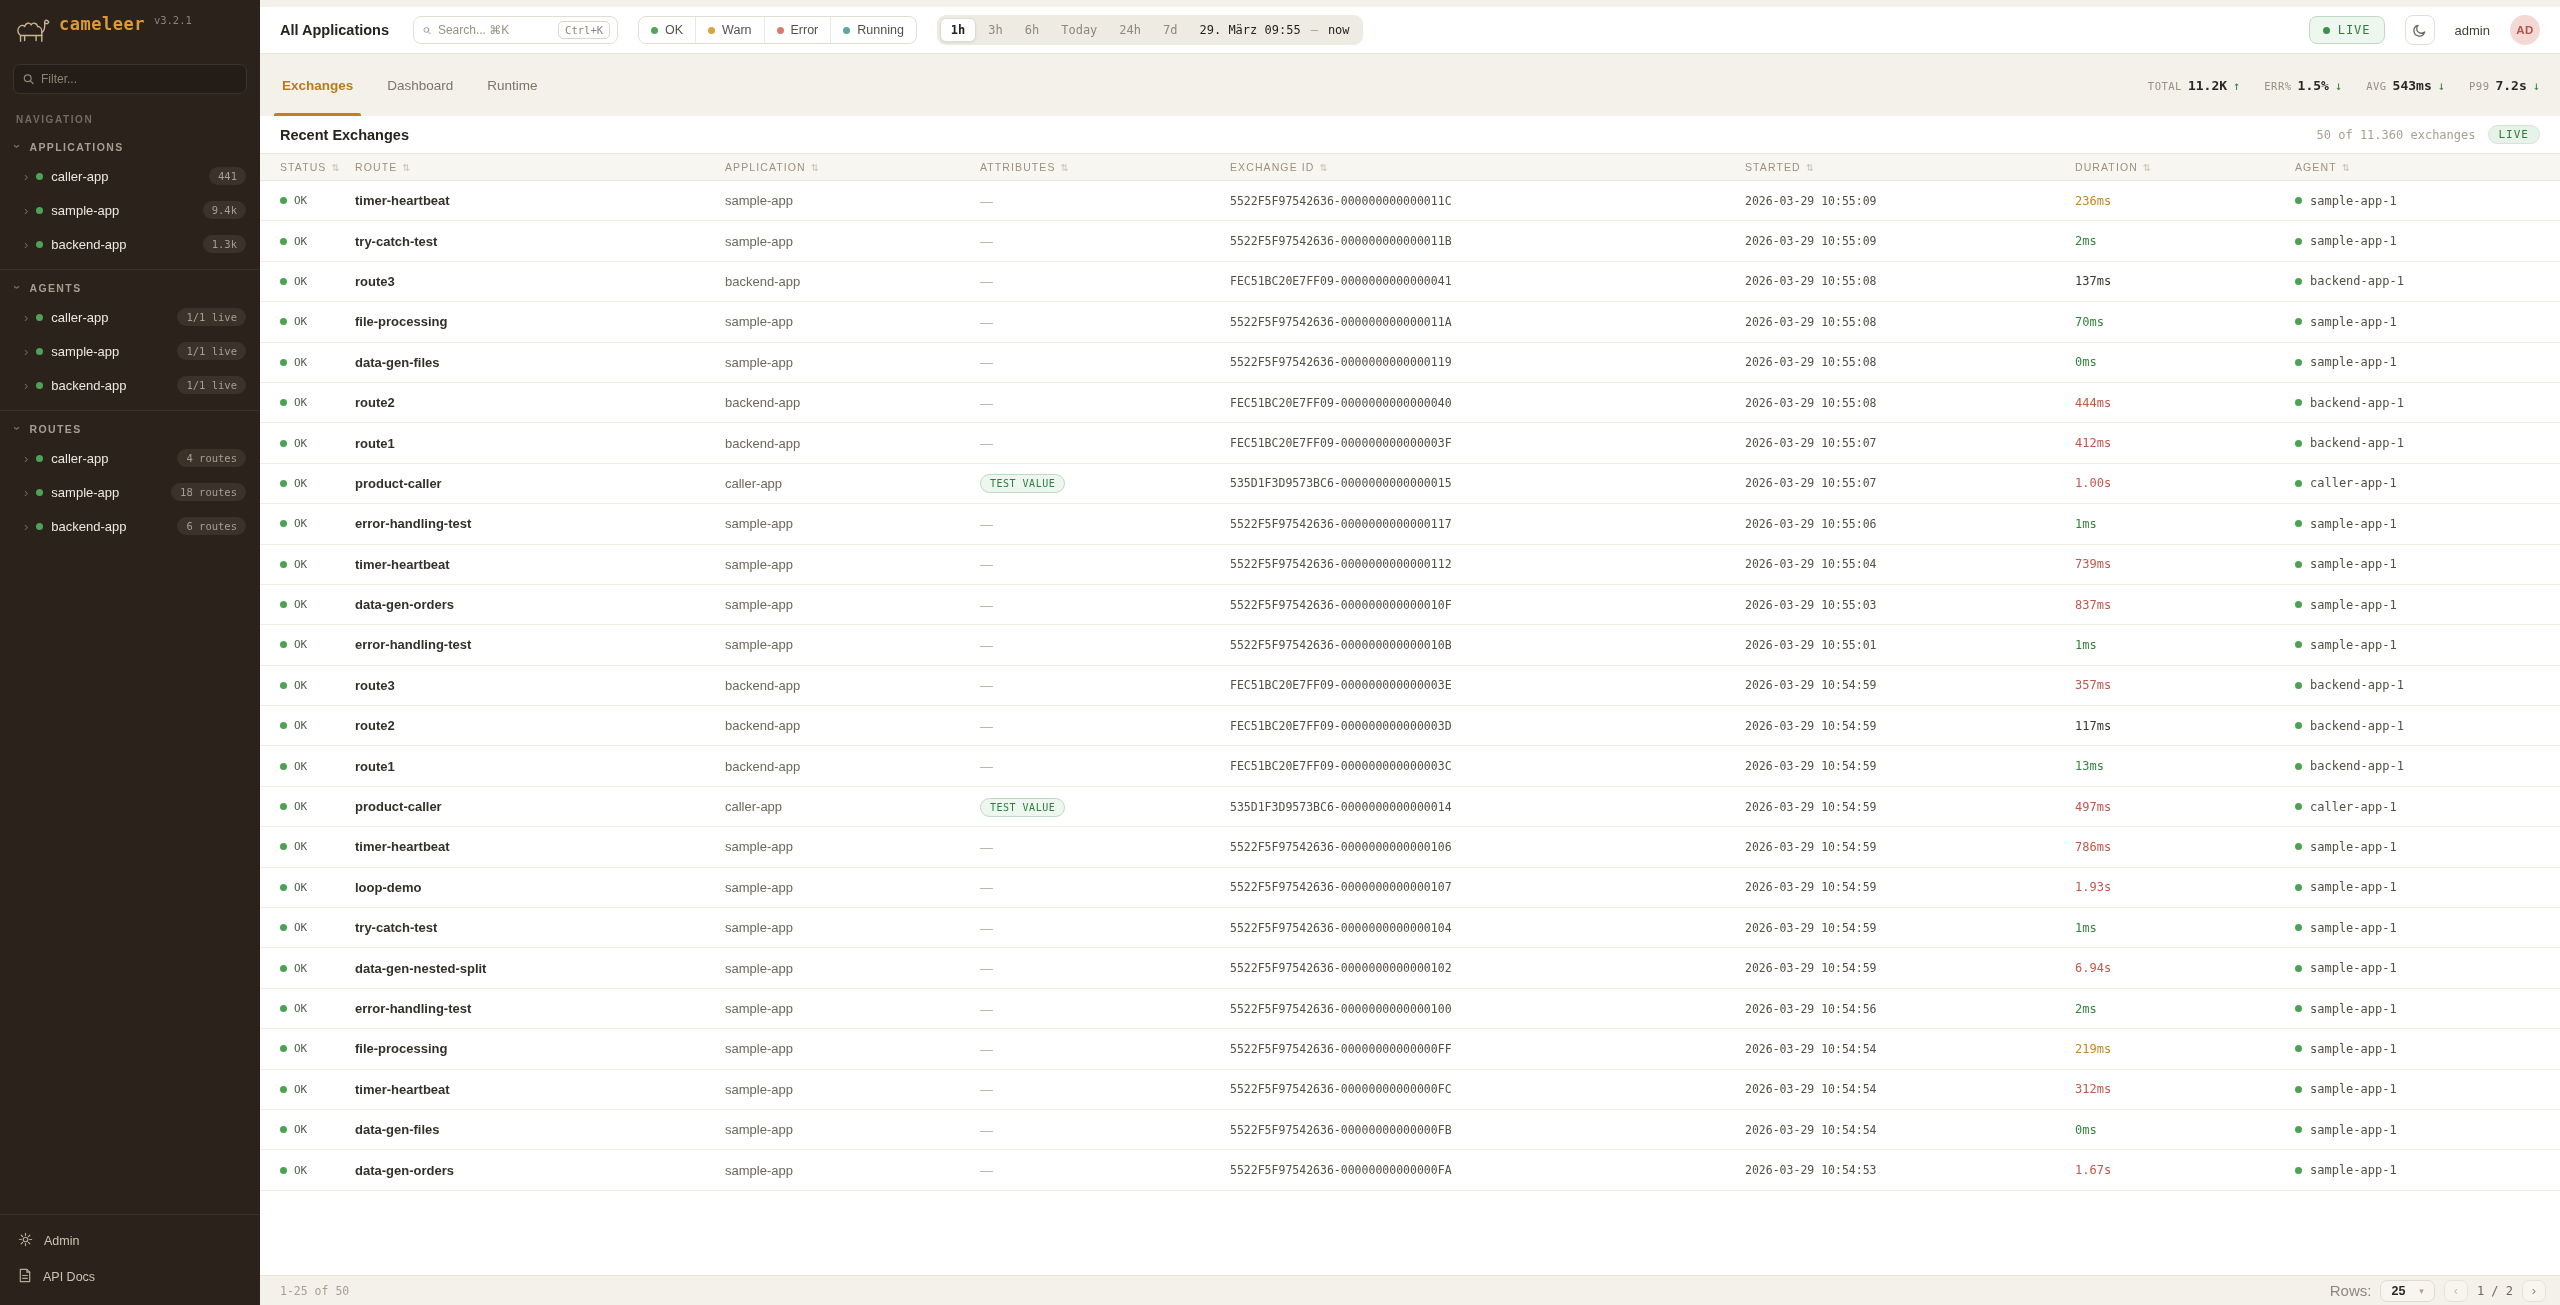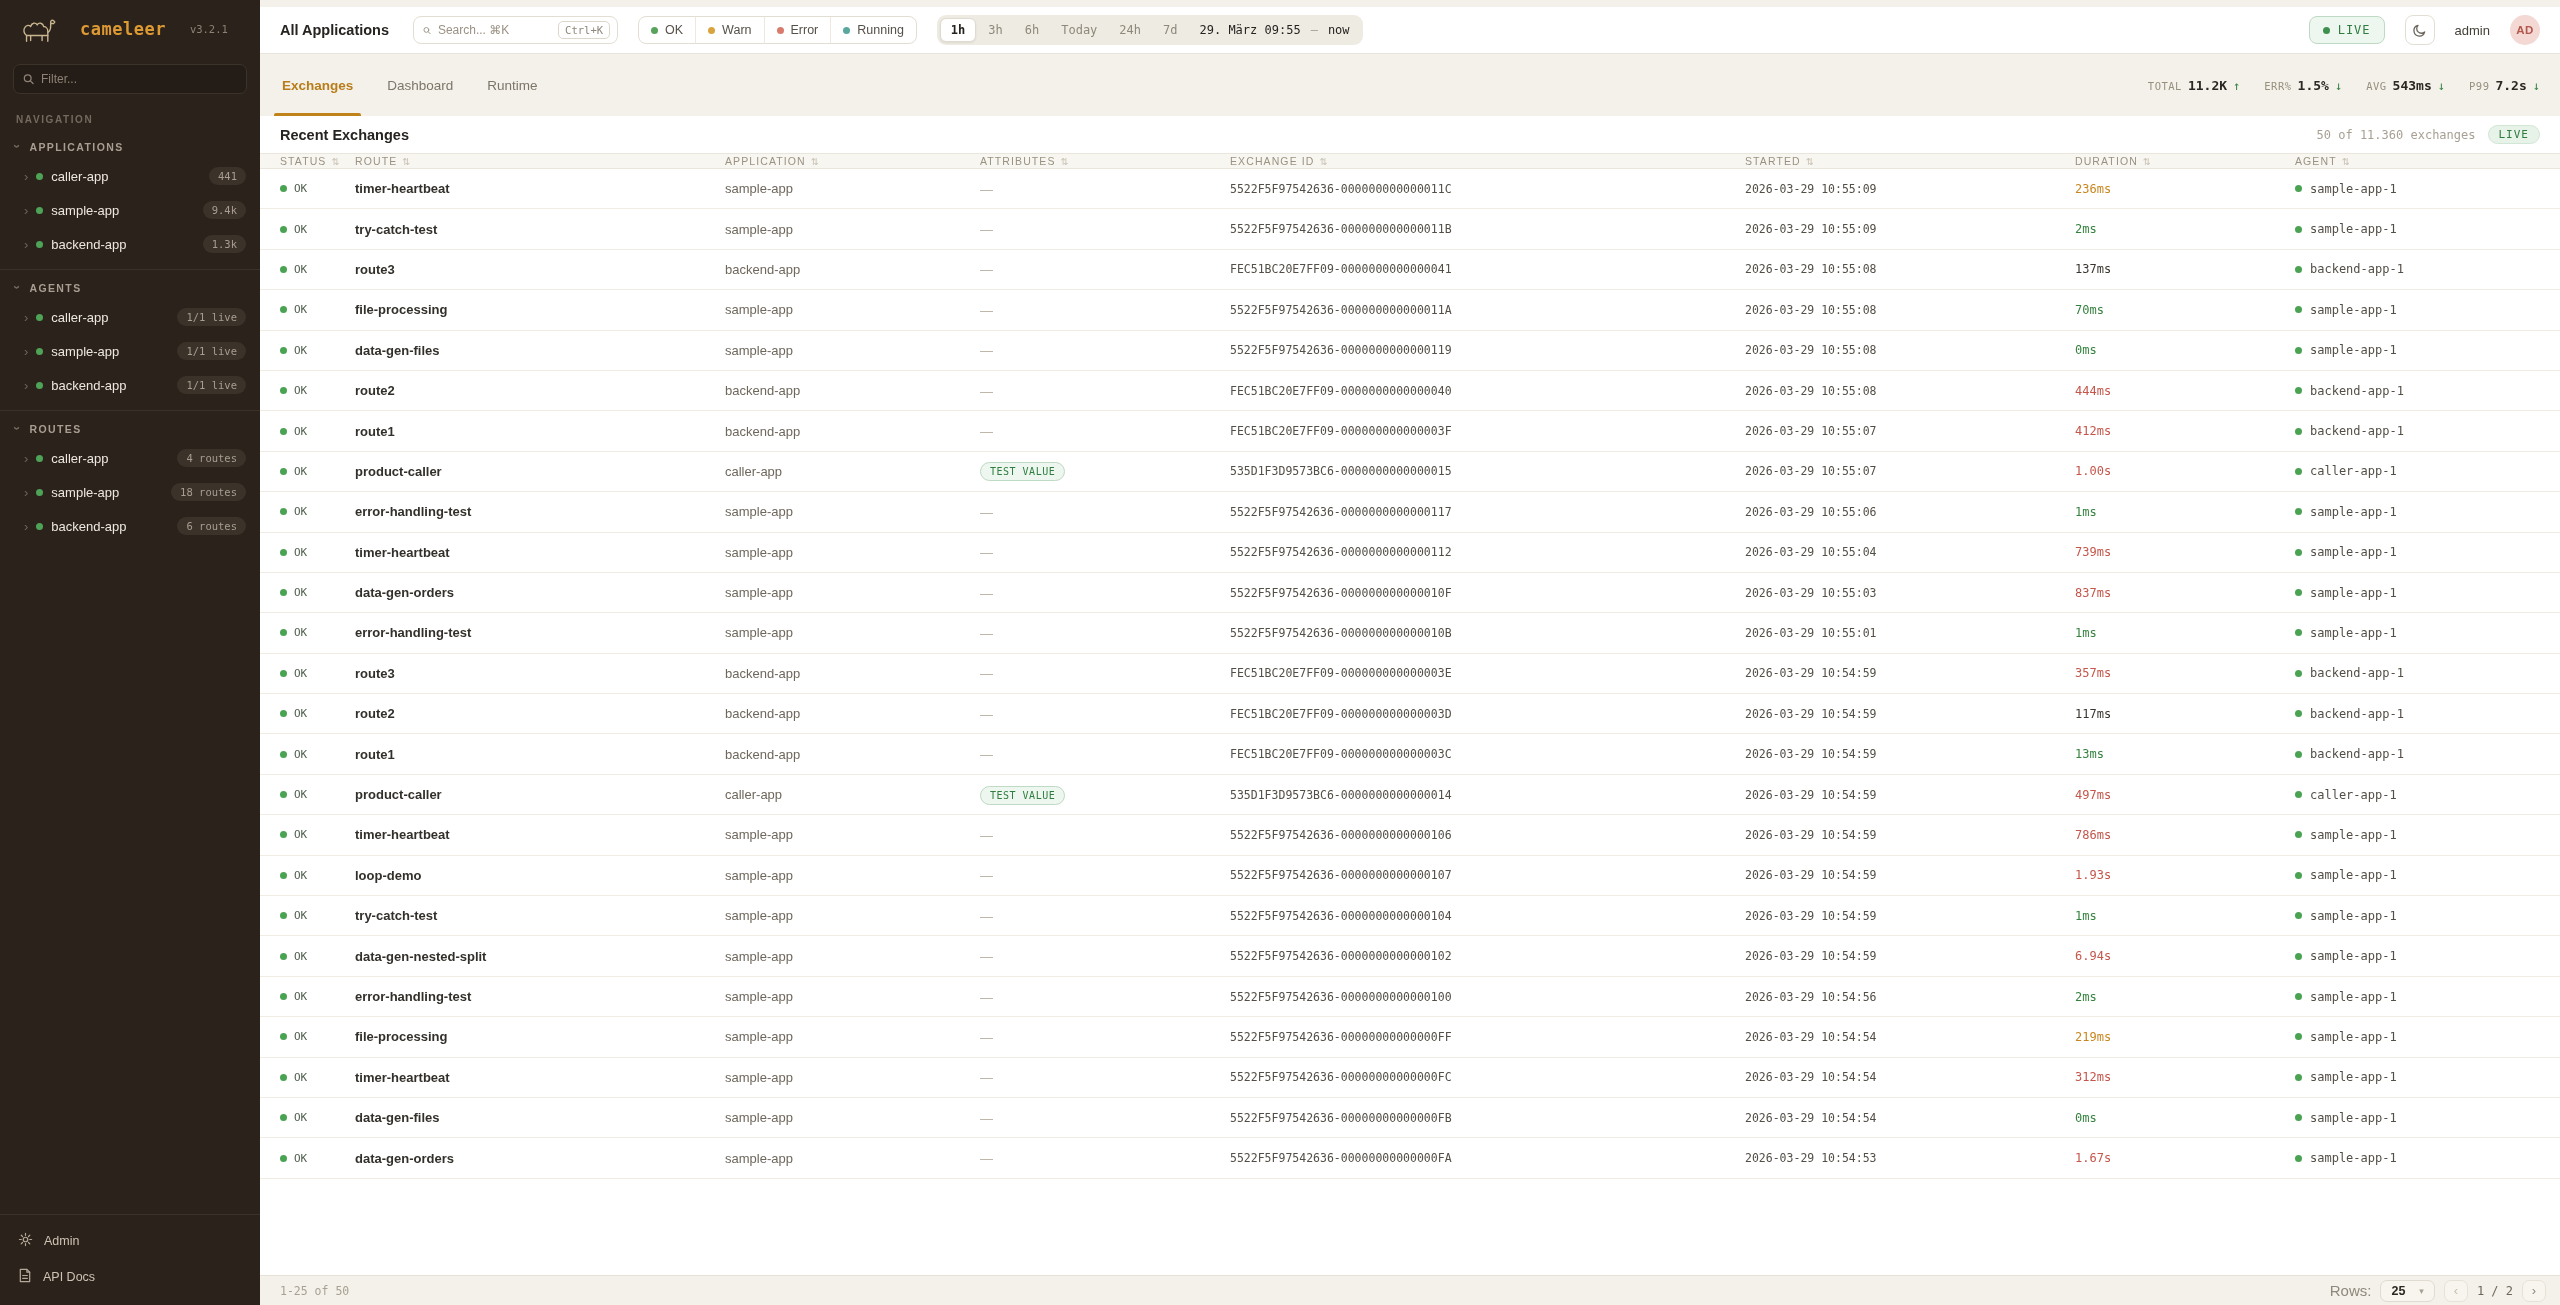--- a/index.html
+++ b/index.html
@@ -2,21 +2,21 @@
 <html><head>
 <meta charset="utf-8">
 <style>
   * { margin:0; padding:0; box-sizing:border-box; }
   html,body { width:2560px; height:1305px; overflow:hidden; }
   body { font-family:"Liberation Sans", sans-serif; background:#f4f1ea; color:#2b2722; }
   .app { display:flex; width:2560px; height:1305px; }
 
   
   .sidebar { width:260px; min-width:260px; background:#2b221b; color:#e9e4dd; display:flex; flex-direction:column; }
-  .logo-row { display:flex; align-items:center; gap:24px; padding:14px 14px 10px 20px; }
+  .logo-row { display:flex; align-items:flex-start; gap:9px; padding:14px 14px 10px 14px; }
   .brand { font-family:"DejaVu Sans Mono", monospace; font-weight:bold; font-size:17px; color:#dd9a33; letter-spacing:.5px; }
   .version { font-family:"DejaVu Sans Mono", monospace; font-size:10.5px; color:#8d8276; }
   .filter-box { margin:10px 13px 4px 13px; height:30px; background:#241c16; border:1px solid #3b3229; border-radius:7px; display:flex; align-items:center; gap:7px; padding:0 9px; }
   .filter-box input { background:transparent; border:none; outline:none; color:#cfc5b8; font-size:12px; width:100%; font-family:"Liberation Sans", sans-serif; }
   .filter-box input::placeholder { color:#8d8276; }
   .nav-label { padding:16px 16px 6px 16px; font-size:10px; font-weight:bold; letter-spacing:1.6px; color:#746a5f; }
   .nav-sec-head { display:flex; align-items:center; gap:10px; padding:10px 16px 6px 14px; font-size:10.5px; font-weight:bold; letter-spacing:1.4px; color:#a99e92; cursor:pointer; }
   .chev-down { color:#746a5f; font-size:12px; display:inline-block; transform:rotate(90deg); line-height:1; }
   .nav-item { display:flex; align-items:center; gap:8px; padding:8px 14px 8px 24px; cursor:pointer; }
   .nav-item .chev { color:#6f655a; font-size:13px; line-height:1; }
@@ -66,21 +66,21 @@
   .stat .sv { font-size:13px; font-weight:bold; color:#2b2722; }
   .stat .sa { font-size:12px; color:#35823f; }
 
   .panel { background:#fff; flex:1; display:flex; flex-direction:column; min-height:0; }
   .title-row { display:flex; align-items:center; padding:9px 20px; }
   .ptitle { font-size:14.5px; font-weight:bold; color:#272320; }
   .summary { margin-left:auto; font-family:"DejaVu Sans Mono", monospace; font-size:12px; color:#a8a093; }
   .live-pill { margin-left:12px; background:#e7f2e9; border:1px solid #d2e6d6; color:#2f7d3f; font-family:"DejaVu Sans Mono", monospace; font-size:11px; letter-spacing:1px; border-radius:10px; padding:2px 10px; }
 
   .grid-cols { display:grid; grid-template-columns:75px 370px 255px 250px 515px 330px 220px 1fr; align-items:center; padding-left:20px; }
-  .thead { background:#f8f6f0; border-top:1px solid #ebe6dc; border-bottom:1px solid #ebe6dc; height:16px; flex:none; }
+  .thead { background:#f8f6f0; border-top:1px solid #ebe6dc; border-bottom:1px solid #ebe6dc; height:28px; flex:none; }
   .th { display:flex; align-items:center; gap:5px; font-size:10.5px; letter-spacing:1.1px; color:#9a9183; cursor:pointer; white-space:nowrap; }
   .sort { color:#c6bfb2; font-size:9.5px; font-family:"DejaVu Sans", sans-serif; }
   .tbody { flex:none; }
   .row { height:40.4px; border-bottom:1px solid #f0ece3; cursor:pointer; }
   .cell-status { display:flex; align-items:center; gap:7px; }
   .okdot { background:#4aa352; }
   .oktxt { font-family:"DejaVu Sans Mono", monospace; font-size:11px; color:#51604f; }
   .croute { font-size:13px; font-weight:bold; color:#33302b; }
   .capp { font-size:13px; color:#6e675c; }
   .cdash { color:#b5ad9f; font-size:13px; }

